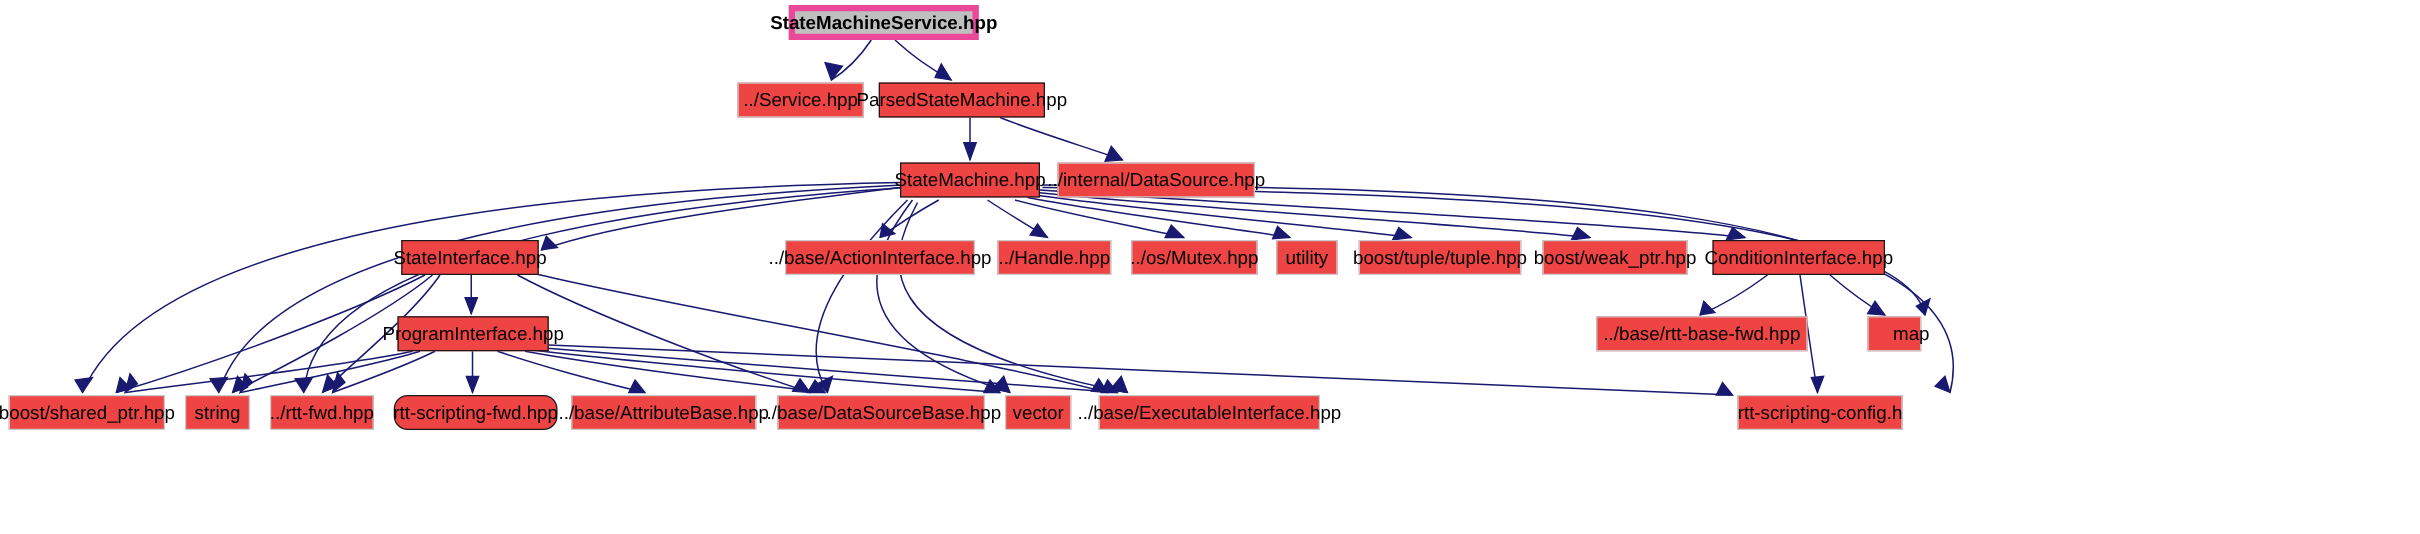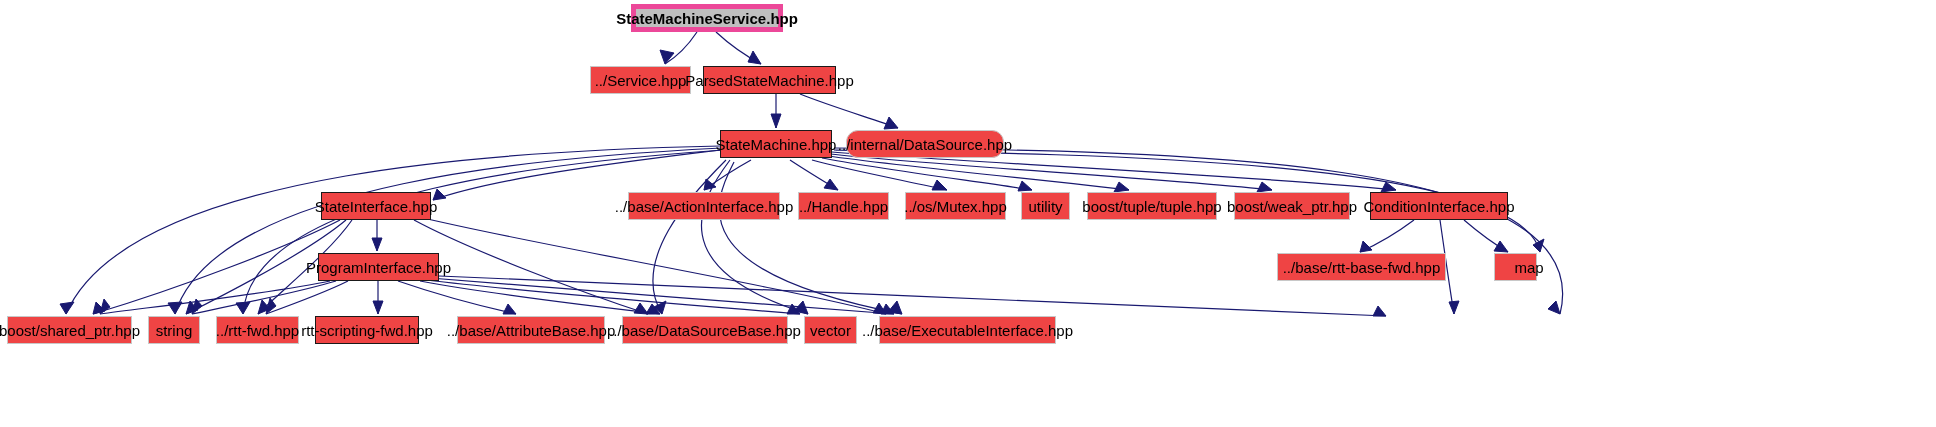--- a/index.html
+++ b/index.html
@@ -139,21 +139,21 @@
     </div>
     <div class="node" style="left: 590px; top: 66px; width: 101px;">
       <span class="node-label">../Service.hpp</span>
     </div>
     <div class="node tree" style="left: 703px; top: 66px; width: 133px;">
       <span class="node-label">ParsedStateMachine.hpp</span>
     </div>
     <div class="node tree" style="left: 720px; top: 130px; width: 112px;">
       <span class="node-label">StateMachine.hpp</span>
     </div>
-    <div class="node" style="left: 846px; top: 130px; width: 158px; border-radius: 12px;">
+    <div class="node" style="left: 846px; top: 130px; width: 158px;">
       <span class="node-label">../internal/DataSource.hpp</span>
     </div>
     <div class="node tree" style="left: 321px; top: 192px; width: 110px;">
       <span class="node-label">StateInterface.hpp</span>
     </div>
     <div class="node" style="left: 628px; top: 192px; width: 152px;">
       <span class="node-label">../base/ActionInterface.hpp</span>
     </div>
     <div class="node" style="left: 798px; top: 192px; width: 91px;">
       <span class="node-label">../Handle.hpp</span>
@@ -184,28 +184,31 @@
     </div>
     <div class="node" style="left: 7px; top: 316px; width: 125px;">
       <span class="node-label">boost/shared_ptr.hpp</span>
     </div>
     <div class="node" style="left: 148px; top: 316px; width: 52px;">
       <span class="node-label">string</span>
     </div>
     <div class="node" style="left: 216px; top: 316px; width: 83px; justify-content: center;">
       <span class="node-label">../rtt-fwd.hpp</span>
     </div>
-    <div class="node tree" style="left: 315px; top: 316px; width: 104px;">
+    <div class="node tree" style="left: 315px; top: 316px; width: 131px; border-radius: 11px;">
       <span class="node-label">rtt-scripting-fwd.hpp</span>
     </div>
     <div class="node" style="left: 457px; top: 316px; width: 148px;">
       <span class="node-label">../base/AttributeBase.hpp</span>
     </div>
     <div class="node" style="left: 622px; top: 316px; width: 166px;">
       <span class="node-label">../base/DataSourceBase.hpp</span>
     </div>
     <div class="node" style="left: 804px; top: 316px; width: 53px;">
       <span class="node-label">vector</span>
     </div>
     <div class="node" style="left: 879px; top: 316px; width: 177px;">
       <span class="node-label">../base/ExecutableInterface.hpp</span>
+    </div>
+    <div class="node" style="left: 1390px; top: 316px; width: 132px;">
+      <span class="node-label">rtt-scripting-config.h</span>
     </div>
   </div>
 
 </body></html>

